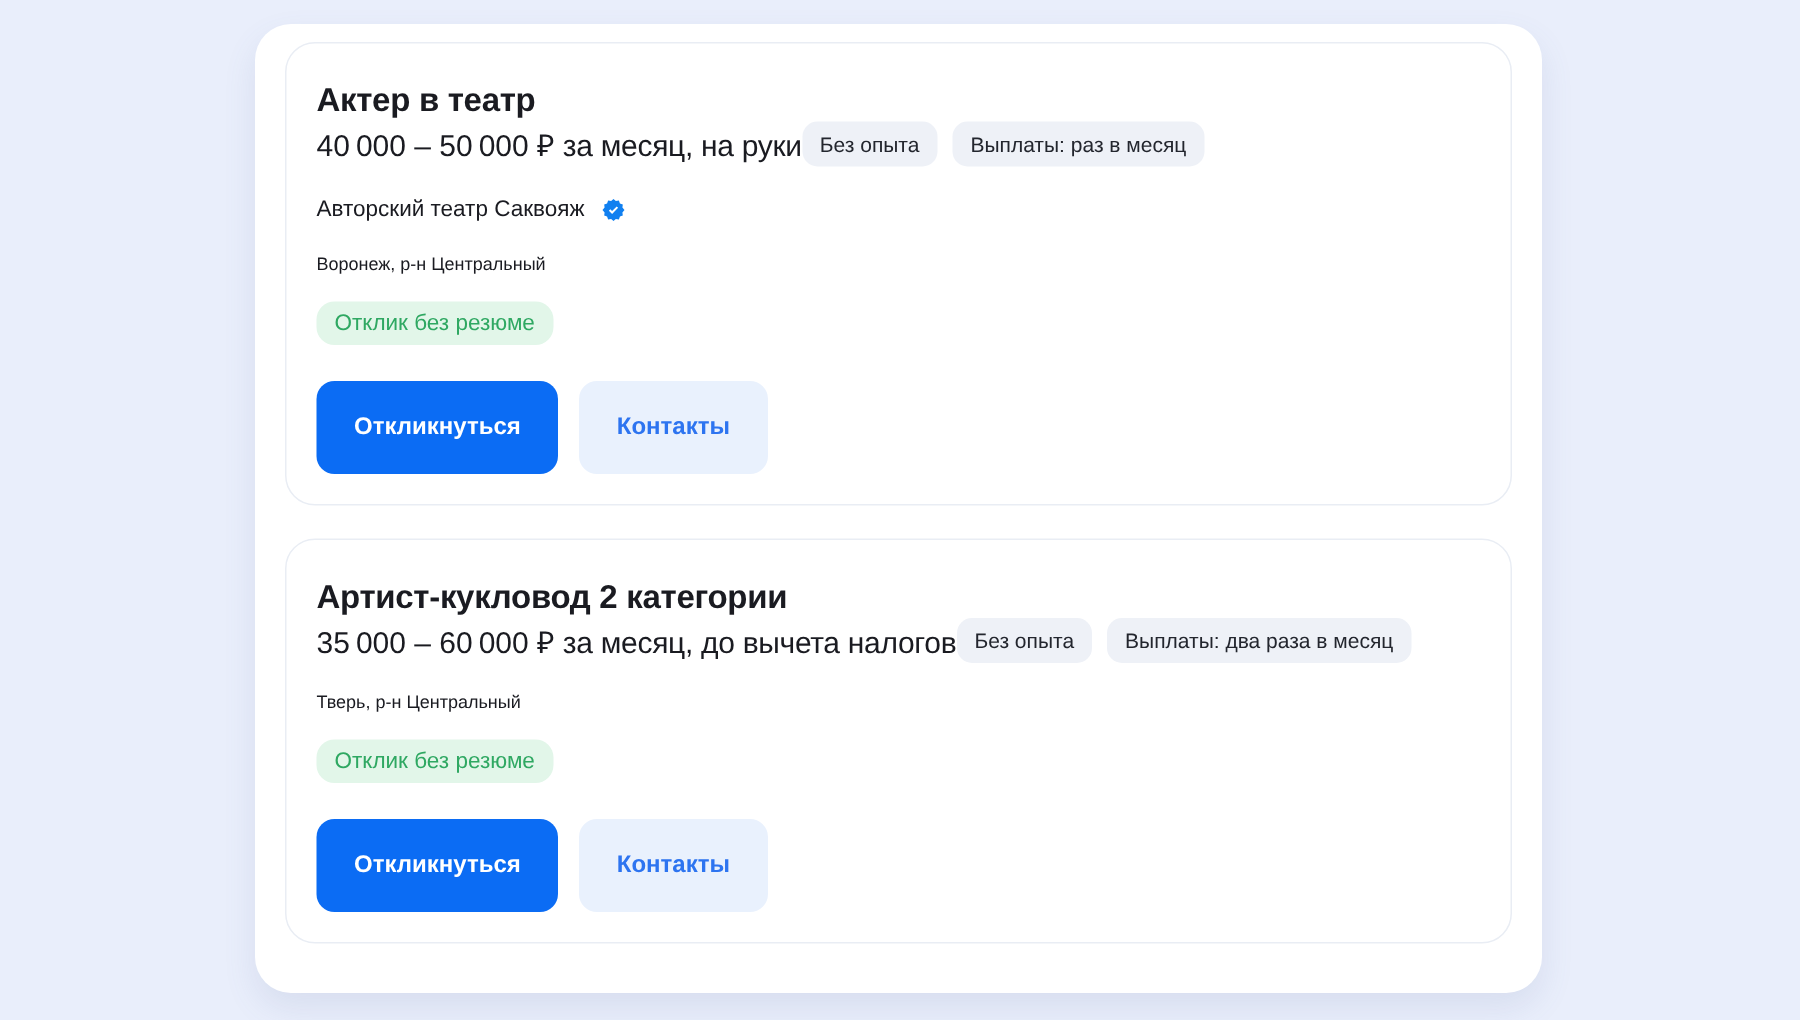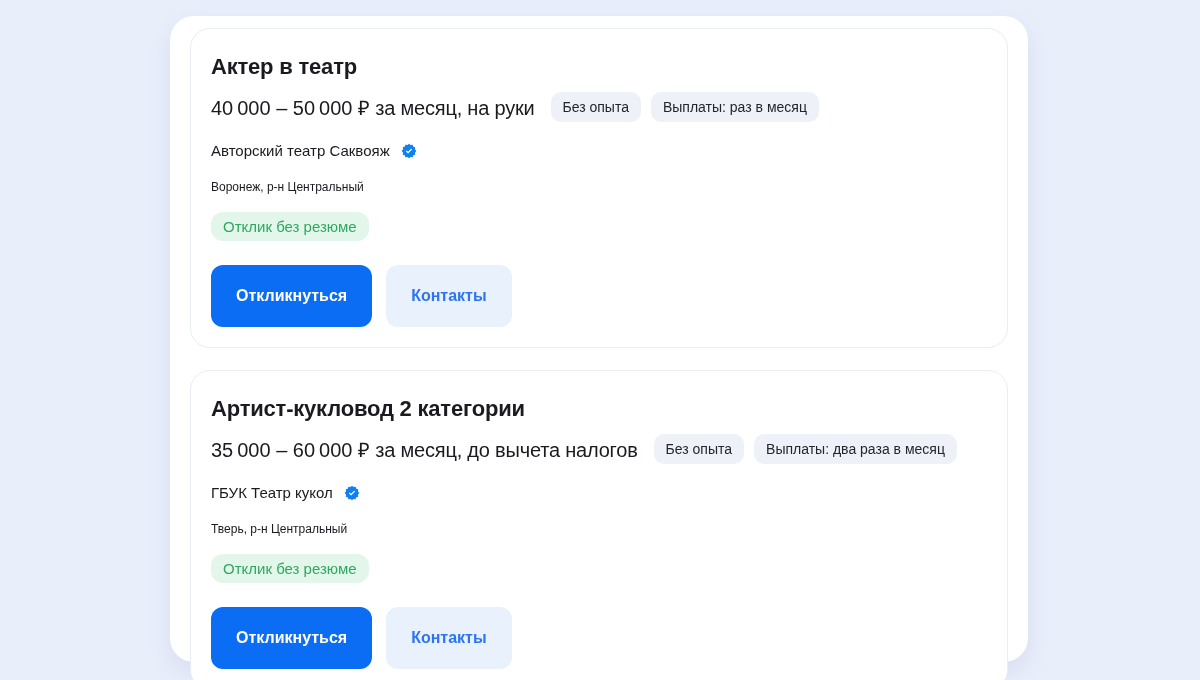--- a/index.html
+++ b/index.html
@@ -45,22 +45,21 @@
     font-size:22px;
     line-height:28px;
     font-weight:700;
     letter-spacing:-0.2px;
     color:var(--text_primary);
     cursor:pointer;
   }
   .salary-row{
     display:flex;
     align-items:center;
-    gap:16px;
-    margin-top:11px;
+    margin-top:0;
     flex-wrap:wrap;
   }
   .salary{
     font-size:20px;
     font-weight:500;
     letter-spacing:-0.2px;
     white-space:nowrap;
   }
   .tag-group{display:flex;gap:10px;}
   .tag{
@@ -165,29 +164,20 @@
 
   <article class="card">
     <h2 class="vacancy-title">Артист-кукловод 2 категории</h2>
     <div class="salary-row">
       <span class="salary">35 000 – 60 000 ₽ за месяц, до вычета налогов</span>
       <span class="tag-group">
         <span class="tag">Без опыта</span>
         <span class="tag">Выплаты: два раза в месяц</span>
       </span>
     </div>
-    <div class="company-row">
-      <span class="company-name">ГБУК Театр кукол</span>
-      <span class="badge">
-        <svg viewBox="0 0 24 24" width="16" height="16">
-          <path fill="#1180f0" d="M12 1l2.36 1.97 3.02-.4 1.06 2.87 2.87 1.06-.4 3.02L23 12l-2.09 2.48.4 3.02-2.87 1.06-1.06 2.87-3.02-.4L12 23l-2.36-1.97-3.02.4-1.06-2.87-2.87-1.06.4-3.02L1 12l2.09-2.48-.4-3.02 2.87-1.06 1.06-2.87 3.02.4L12 1z"></path>
-          <path fill="#ffffff" d="M10.6 15.9l-3.23-3.23 1.41-1.41 1.82 1.82 4.62-4.62 1.41 1.41-6.03 6.03z"></path>
-        </svg>
-      </span>
-    </div>
     <div class="location-row">Тверь, р-н Центральный</div>
     <div class="labels-row">
       <span class="green-tag">Отклик без резюме</span>
     </div>
     <div class="buttons-row">
       <button class="btn btn-primary">Откликнуться</button>
       <button class="btn btn-secondary">Контакты</button>
     </div>
   </article>
 

